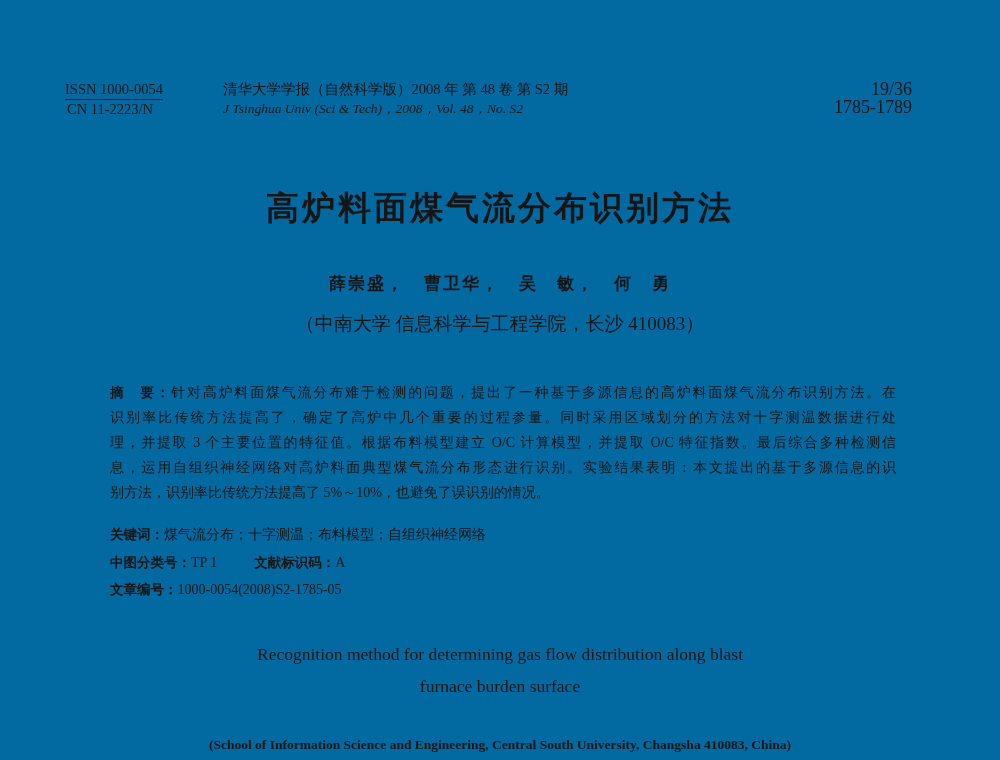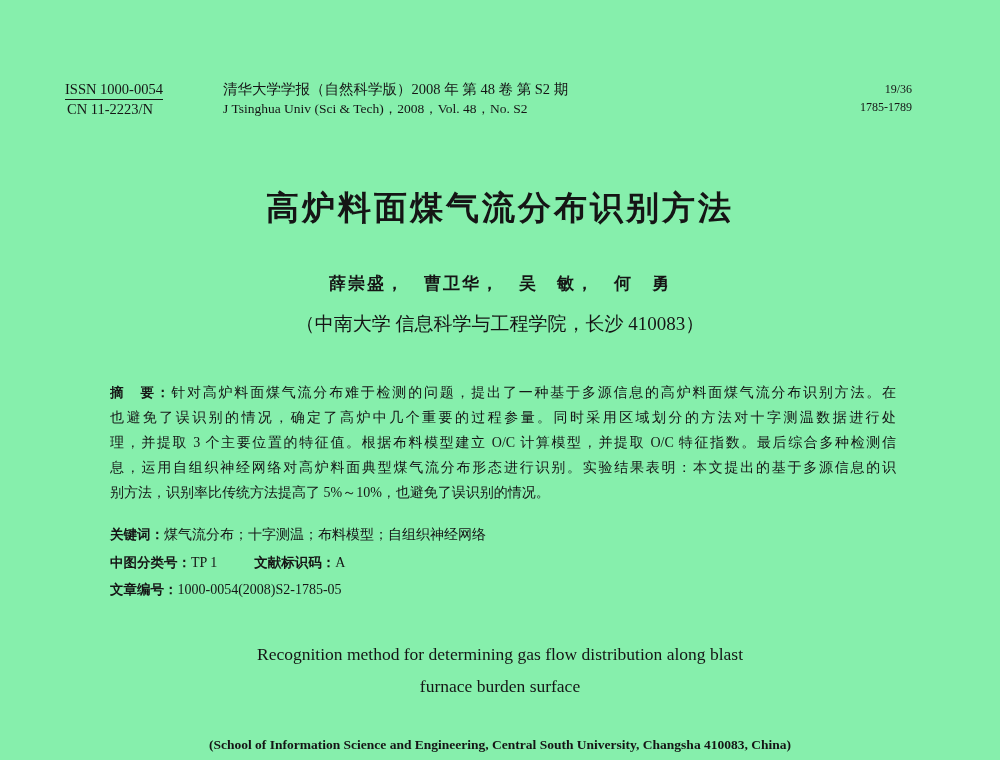--- a/index.html
+++ b/index.html
@@ -3,31 +3,31 @@
 <meta charset="utf-8">
 <style>
   html, body { margin: 0; padding: 0; }
   body {
     width: 1000px; height: 760px;
     background: #ffffff;
     color: #151515;
     font-family: "Liberation Serif", serif;
     overflow: hidden;
   }
-  .page { position: relative; width: 1000px; height: 760px; background: #86efac; }
+  .page { position: relative; width: 1000px; height: 760px; background: #0369a1; }
 
   
   .masthead { position: absolute; top: 80px; left: 65px; right: 88px; display: flex; }
   .mast-left { width: 140px; font-size: 14.5px; line-height: 18px; white-space: nowrap; }
   .issn { border-bottom: 1.5px solid #151515; display: inline-block; padding-bottom: 1px; }
   .cn-no { display: inline-block; padding-left: 2px; }
   .mast-mid { flex: 1; margin-left: 18px; }
   .journal-cn { font-size: 14.5px; line-height: 18px; white-space: nowrap; }
-  .journal-en { font-size: 13.5px; line-height: 18px; margin-top: 2px; white-space: nowrap; }
-  .mast-right { text-align: right; font-size: 12px; line-height: 18px; white-space: nowrap; }
+  .journal-en { font-size: 13.5px; line-height: 18px; margin-top: 2px; white-space: nowrap; font-style: italic; }
+  .mast-right { text-align: right; font-size: 18px; line-height: 18px; white-space: nowrap; }
 
   
   .title-cn {
     position: absolute; top: 186px; left: 0; width: 1000px;
     text-align: center; font-size: 33px; font-weight: bold; letter-spacing: 3px;
   }
   .authors-cn {
     position: absolute; top: 272px; left: 0; width: 1000px;
     text-align: center; font-size: 17px; font-weight: 600; letter-spacing: 2px;
   }
@@ -88,21 +88,21 @@
   </div>
 
   <div class="title-cn">高炉料面煤气流分布识别方法</div>
   <div class="authors-cn">薛崇盛，　曹卫华，　吴　敏，　何　勇</div>
   <div class="affil-cn">（中南大学 信息科学与工程学院，长沙 410083）</div>
 
   <div class="abstract">
     <div class="abs-line just">
       <span class="bold-label">摘　要：</span><span>针对高炉料面煤气流分布难于检测的问题，提出了一种基于多源信息的高炉料面煤气流分布识别方法。在</span>
     </div>
-    <div class="abs-line just">也避免了误识别的情况，确定了高炉中几个重要的过程参量。同时采用区域划分的方法对十字测温数据进行处</div>
+    <div class="abs-line just">识别率比传统方法提高了，确定了高炉中几个重要的过程参量。同时采用区域划分的方法对十字测温数据进行处</div>
     <div class="abs-line just">理，并提取 3 个主要位置的特征值。根据布料模型建立 O/C 计算模型，并提取 O/C 特征指数。最后综合多种检测信</div>
     <div class="abs-line just">息，运用自组织神经网络对高炉料面典型煤气流分布形态进行识别。实验结果表明：本文提出的基于多源信息的识</div>
     <div class="abs-line">别方法，识别率比传统方法提高了 5%～10%，也避免了误识别的情况。</div>
   </div>
 
   <div class="meta-line kw-line">
     <span class="bold-label">关键词：</span><span>煤气流分布；十字测温；布料模型；自组织神经网络</span>
   </div>
 
   <div class="meta-line clc-line">

